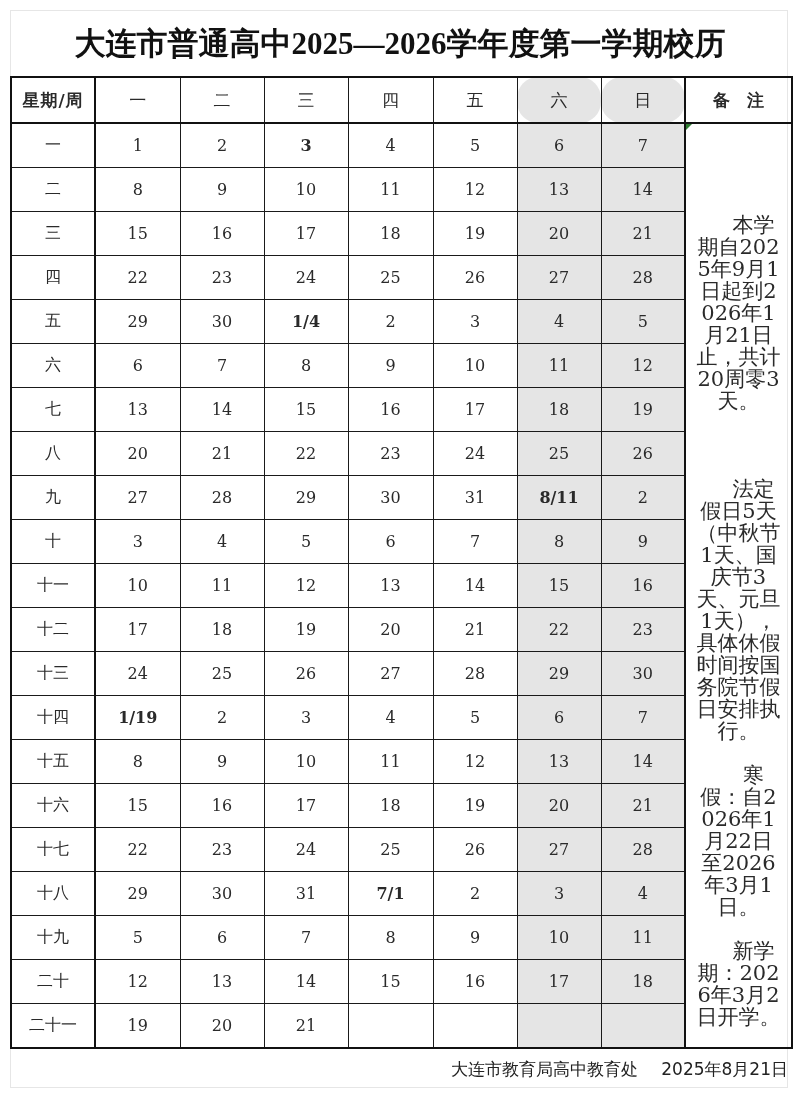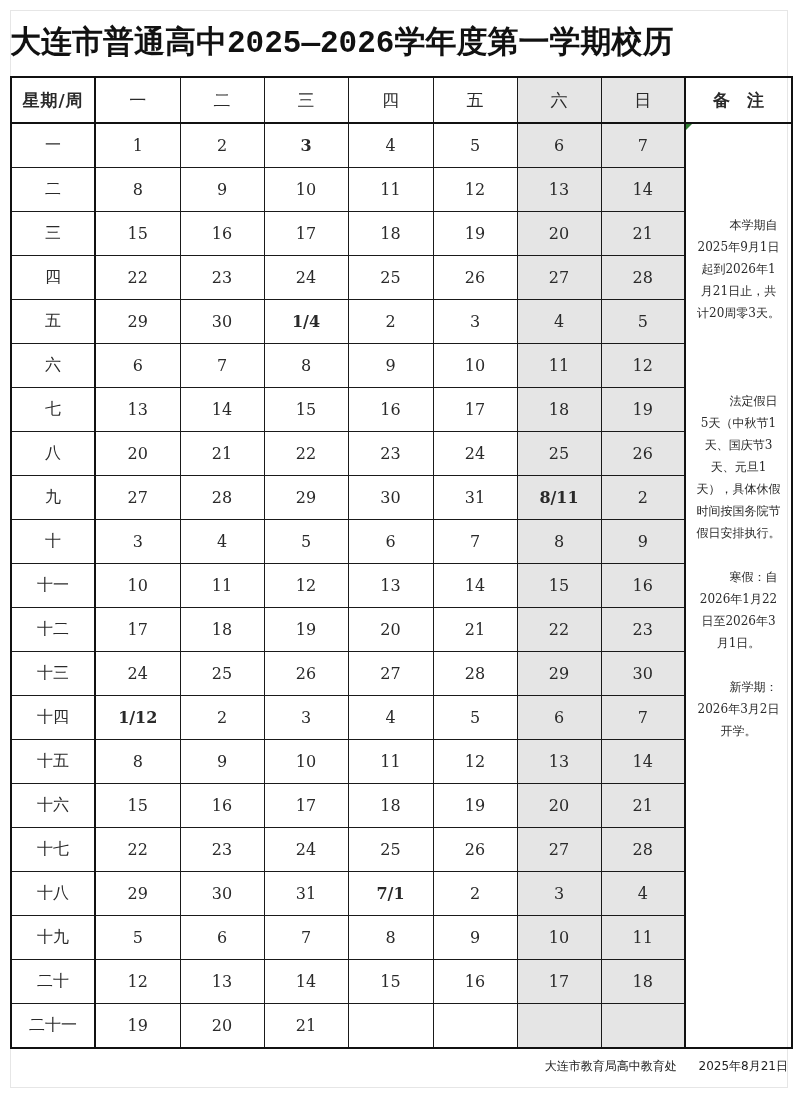--- a/index.html
+++ b/index.html
@@ -1,42 +1,42 @@
 <!DOCTYPE html>
 <html><head>
 <meta charset="utf-8">
 <style>
   html, body { margin:0; padding:0; background:#ffffff; }
   body { width:800px; height:1100px; position:relative; overflow:hidden;
          font-family:"DejaVu Serif","Liberation Serif",serif; color:#2a2a2a; }
   .frame { position:absolute; left:10px; top:10px; width:778px; height:1078px;
            border:1px solid #e6e6e6; box-sizing:border-box; }
   .title { position:absolute; left:10px; top:14px; width:780px; height:60px;
-           line-height:60px; font-size:31px; font-weight:bold;
-           color:#111; letter-spacing:0px; font-family:Liberation Mono, monospace; }
+           text-align:center; line-height:60px; font-size:31px; font-weight:bold;
+           color:#111; letter-spacing:0px; font-family:Liberation Serif, serif; }
   table.cal { position:absolute; left:10px; top:76px; border-collapse:collapse;
               table-layout:fixed; width:781px; }
   table.cal td, table.cal th { border:1px solid #1a1a1a; text-align:center;
               vertical-align:middle; padding:0; font-size:16px; font-weight:normal; }
   table.cal { border:2px solid #111; }
-  table.cal tr.head th { height:44px; font-size:17px; border-bottom:2px solid #111; }
+  table.cal tr.head th { height:44px; font-size:17px; border-bottom:2px solid #111;border-radius:21px; }
   table.cal tr.row td { height:43px; }
   table.cal td.week, table.cal th.week { border-right:2px solid #111; }
   table.cal .bold { font-weight:bold; }
   table.cal .grey { background:#e5e5e5; }
   table.cal th.head-label { font-weight:bold; font-size:16px; letter-spacing:1px; }
   table.cal th.notes-head { font-weight:bold; border-left:2px solid #111; }
   table.cal td.notes { border-left:2px solid #111; vertical-align:top;
-              text-align:center; font-size:12px; line-height:22px; padding:0 10px;
+              text-align:center; font-size:21px; line-height:22px; padding:0 10px;
               position:relative; }
   .note-block { text-align:center; word-break:break-all; }
   .note-block .indent { display:inline-block; width:30px; }
   .corner-mark { position:absolute; left:0; top:0; width:0; height:0;
                  border-top:6px solid #2e7d32; border-right:6px solid transparent; }
-  .footer { position:absolute; right:12px; top:1058px; font-size:12px; color:#222;
+  .footer { position:absolute; right:12px; top:1058px; font-size:17px; color:#222;
             font-family:"DejaVu Sans","Liberation Sans",sans-serif; }
   .footer span { margin-left:18px; }
 </style>
 </head>
 <body>
 
 <div class="frame"></div>
 
 <div class="title">大连市普通高中2025—2026学年度第一学期校历</div>
 
@@ -202,21 +202,21 @@
         <td class="">24</td>
         <td class="">25</td>
         <td class="">26</td>
         <td class="">27</td>
         <td class="">28</td>
         <td class="grey">29</td>
         <td class="grey">30</td>
       </tr>
       <tr class="row">
         <td class="week">十四</td>
-        <td class="bold">1/12</td>
+        <td class="bold">1/19</td>
         <td class="">2</td>
         <td class="">3</td>
         <td class="">4</td>
         <td class="">5</td>
         <td class="grey">6</td>
         <td class="grey">7</td>
       </tr>
       <tr class="row">
         <td class="week">十五</td>
         <td class="">8</td>

